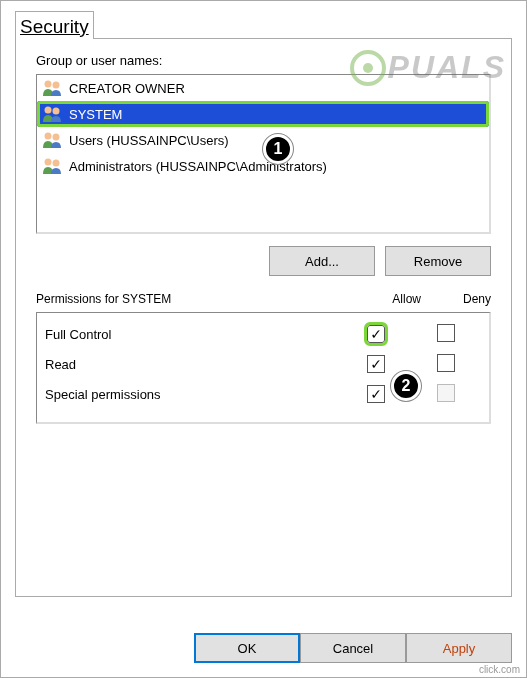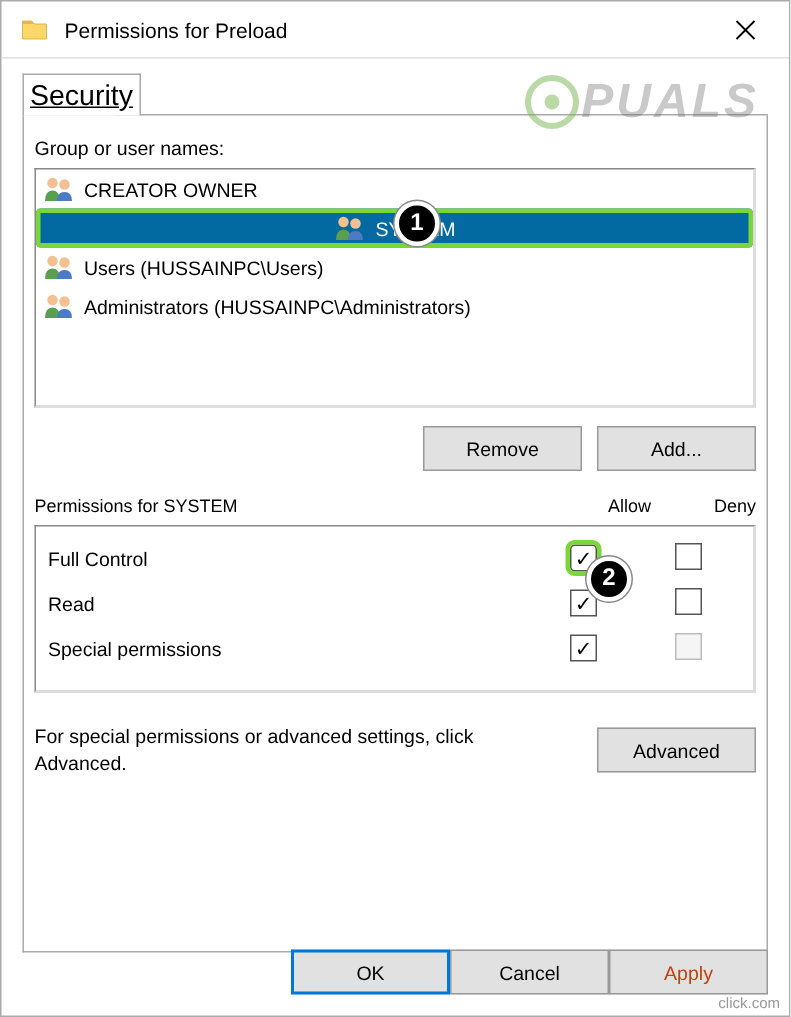--- a/index.html
+++ b/index.html
@@ -12,27 +12,27 @@
     .titlebar-text { font-size: 14px; flex: 1; color: #000; }
     .close-btn { width: 42px; height: 30px; display: flex; align-items: center; justify-content: center; font-size: 18px; cursor: pointer; }
     
     .content { padding: 10px 14px; }
     
     .tabs { position: relative; height: 28px; }
     .tab { position: absolute; top: 0; left: 0; height: 28px; padding: 4px 4px; background: #fff; border: 1px solid #aaa; border-bottom: none; font-size: 19px; z-index: 2; text-decoration: underline; }
     .tab-line { position: absolute; bottom: 0; left: 0; right: 0; height: 1px; background: #aaa; }
     .tab-line-cover { position: absolute; bottom: 0; left: 1px; width: 60px; height: 1px; background: #fff; z-index: 3; }
     
-    .tab-panel { border: 1px solid #aaa; border-top: none; padding: 14px 7px; height: 558px; }
+    .tab-panel { border: 1px solid #aaa; border-top: none; padding: 14px 20px; height: 558px; }
     
     .label { font-size: 13px; margin-bottom: 6px; }
     
     .listbox { border: 2px inset #ddd; border-top: 1px solid #888; border-left: 1px solid #888; height: 160px; background: #fff; overflow: auto; }
     .list-item { display: flex; align-items: center; height: 26px; padding: 0 4px; font-size: 13px; cursor: pointer; }
-    .list-item.selected { background: #0369a1; color: #fff; justify-content: center; }
+    .list-item.selected { background: #1d4ed8; color: #fff; }
     .list-item.highlighted { outline: 3px solid #7bd63a; outline-offset: -3px; border-radius: 3px; }
     .user-icon { width: 24px; height: 20px; margin-right: 4px; }
     
     .btn-row { display: flex; justify-content: flex-end; gap: 10px; margin-top: 12px; }
     .btn { min-width: 106px; height: 30px; background: #e1e1e1; border: 1px solid #999; font-size: 13px; cursor: pointer; }
     .btn:disabled { color: #c2410c; }
     .btn.focus { border: 2px solid #0078d7; }
     
     .perm-header { display: flex; margin-top: 16px; font-size: 12px; }
     .perm-header-label { flex: 1; }
@@ -57,34 +57,20 @@
     .watermark { position: absolute; top: 48px; right: 20px; font-size: 32px; font-weight: bold; color: rgba(100,100,100,0.35); letter-spacing: 2px; display: flex; align-items: flex-end; z-index: 5; pointer-events: none; font-style: italic; }
     .watermark-icon { width: 36px; height: 36px; margin-right: 2px; }
     
     .attribution { position: absolute; bottom: 2px; right: 6px; font-size: 10px; color: #999; }
   </style>
 </head>
 <body>
 
 <div class="window">
 
-  <div class="titlebar">
-    <span class="titlebar-icon">
-      <svg viewBox="0 0 20 20">
-          <path d="M2 4 L8 4 L10 6 L18 6 L18 16 L2 16 Z" fill="#ffd768" stroke="#c9a73a" stroke-width="0.5"></path>
-          <path d="M2 4 L8 4 L10 6 L2 6 Z" fill="#e8b744"></path>
-        </svg>
-    </span>
-    <span class="titlebar-text">Permissions for Preload</span>
-    <span class="close-btn">
-      <svg width="14" height="14" viewBox="0 0 14 14">
-          <path d="M1 1 L13 13 M13 1 L1 13" stroke="#000" stroke-width="1.2"></path>
-        </svg>
-    </span>
-  </div>
 
   <div class="content">
 
     <div class="tabs">
       <div class="tab">Security</div>
       <div class="tab-line"></div>
       <div class="tab-line-cover"></div>
     </div>
 
     <div class="tab-panel">
@@ -132,22 +118,22 @@
                 <path d="M2 18 Q2 11 7 11 Q12 11 12 18 Z" fill="#5a9e4f"></path>
                 <circle cx="15" cy="7" r="3.5" fill="#f4c091"></circle>
                 <path d="M10 18 Q10 12 15 12 Q20 12 20 18 Z" fill="#4a7bc4"></path>
               </svg>
           </span>
           <span>Administrators (HUSSAINPC\Administrators)</span>
         </div>
       </div>
 
       <div class="btn-row">
+        <button class="btn">Add...</button>
         <button class="btn">Remove</button>
-        <button class="btn">Add...</button>
       </div>
 
       <div class="perm-header">
         <div class="perm-header-label">Permissions for SYSTEM</div>
         <div class="perm-header-col">Allow</div>
         <div class="perm-header-col">Deny</div>
       </div>
 
       <div class="perm-box">
         <div class="perm-row">
@@ -178,24 +164,20 @@
             <span class="checkbox">
                 <span class="checkmark">✓</span>
               </span>
           </div>
           <div class="perm-col">
             <span class="checkbox disabled"></span>
           </div>
         </div>
       </div>
 
-      <div class="advanced-row">
-        <div class="advanced-text">For special permissions or advanced settings, click Advanced.</div>
-        <button class="btn">Advanced</button>
-      </div>
 
     </div>
 
   </div>
 
   <div class="dialog-btns">
     <button class="btn focus">OK</button>
     <button class="btn">Cancel</button>
     <button class="btn" disabled="">Apply</button>
   </div>

